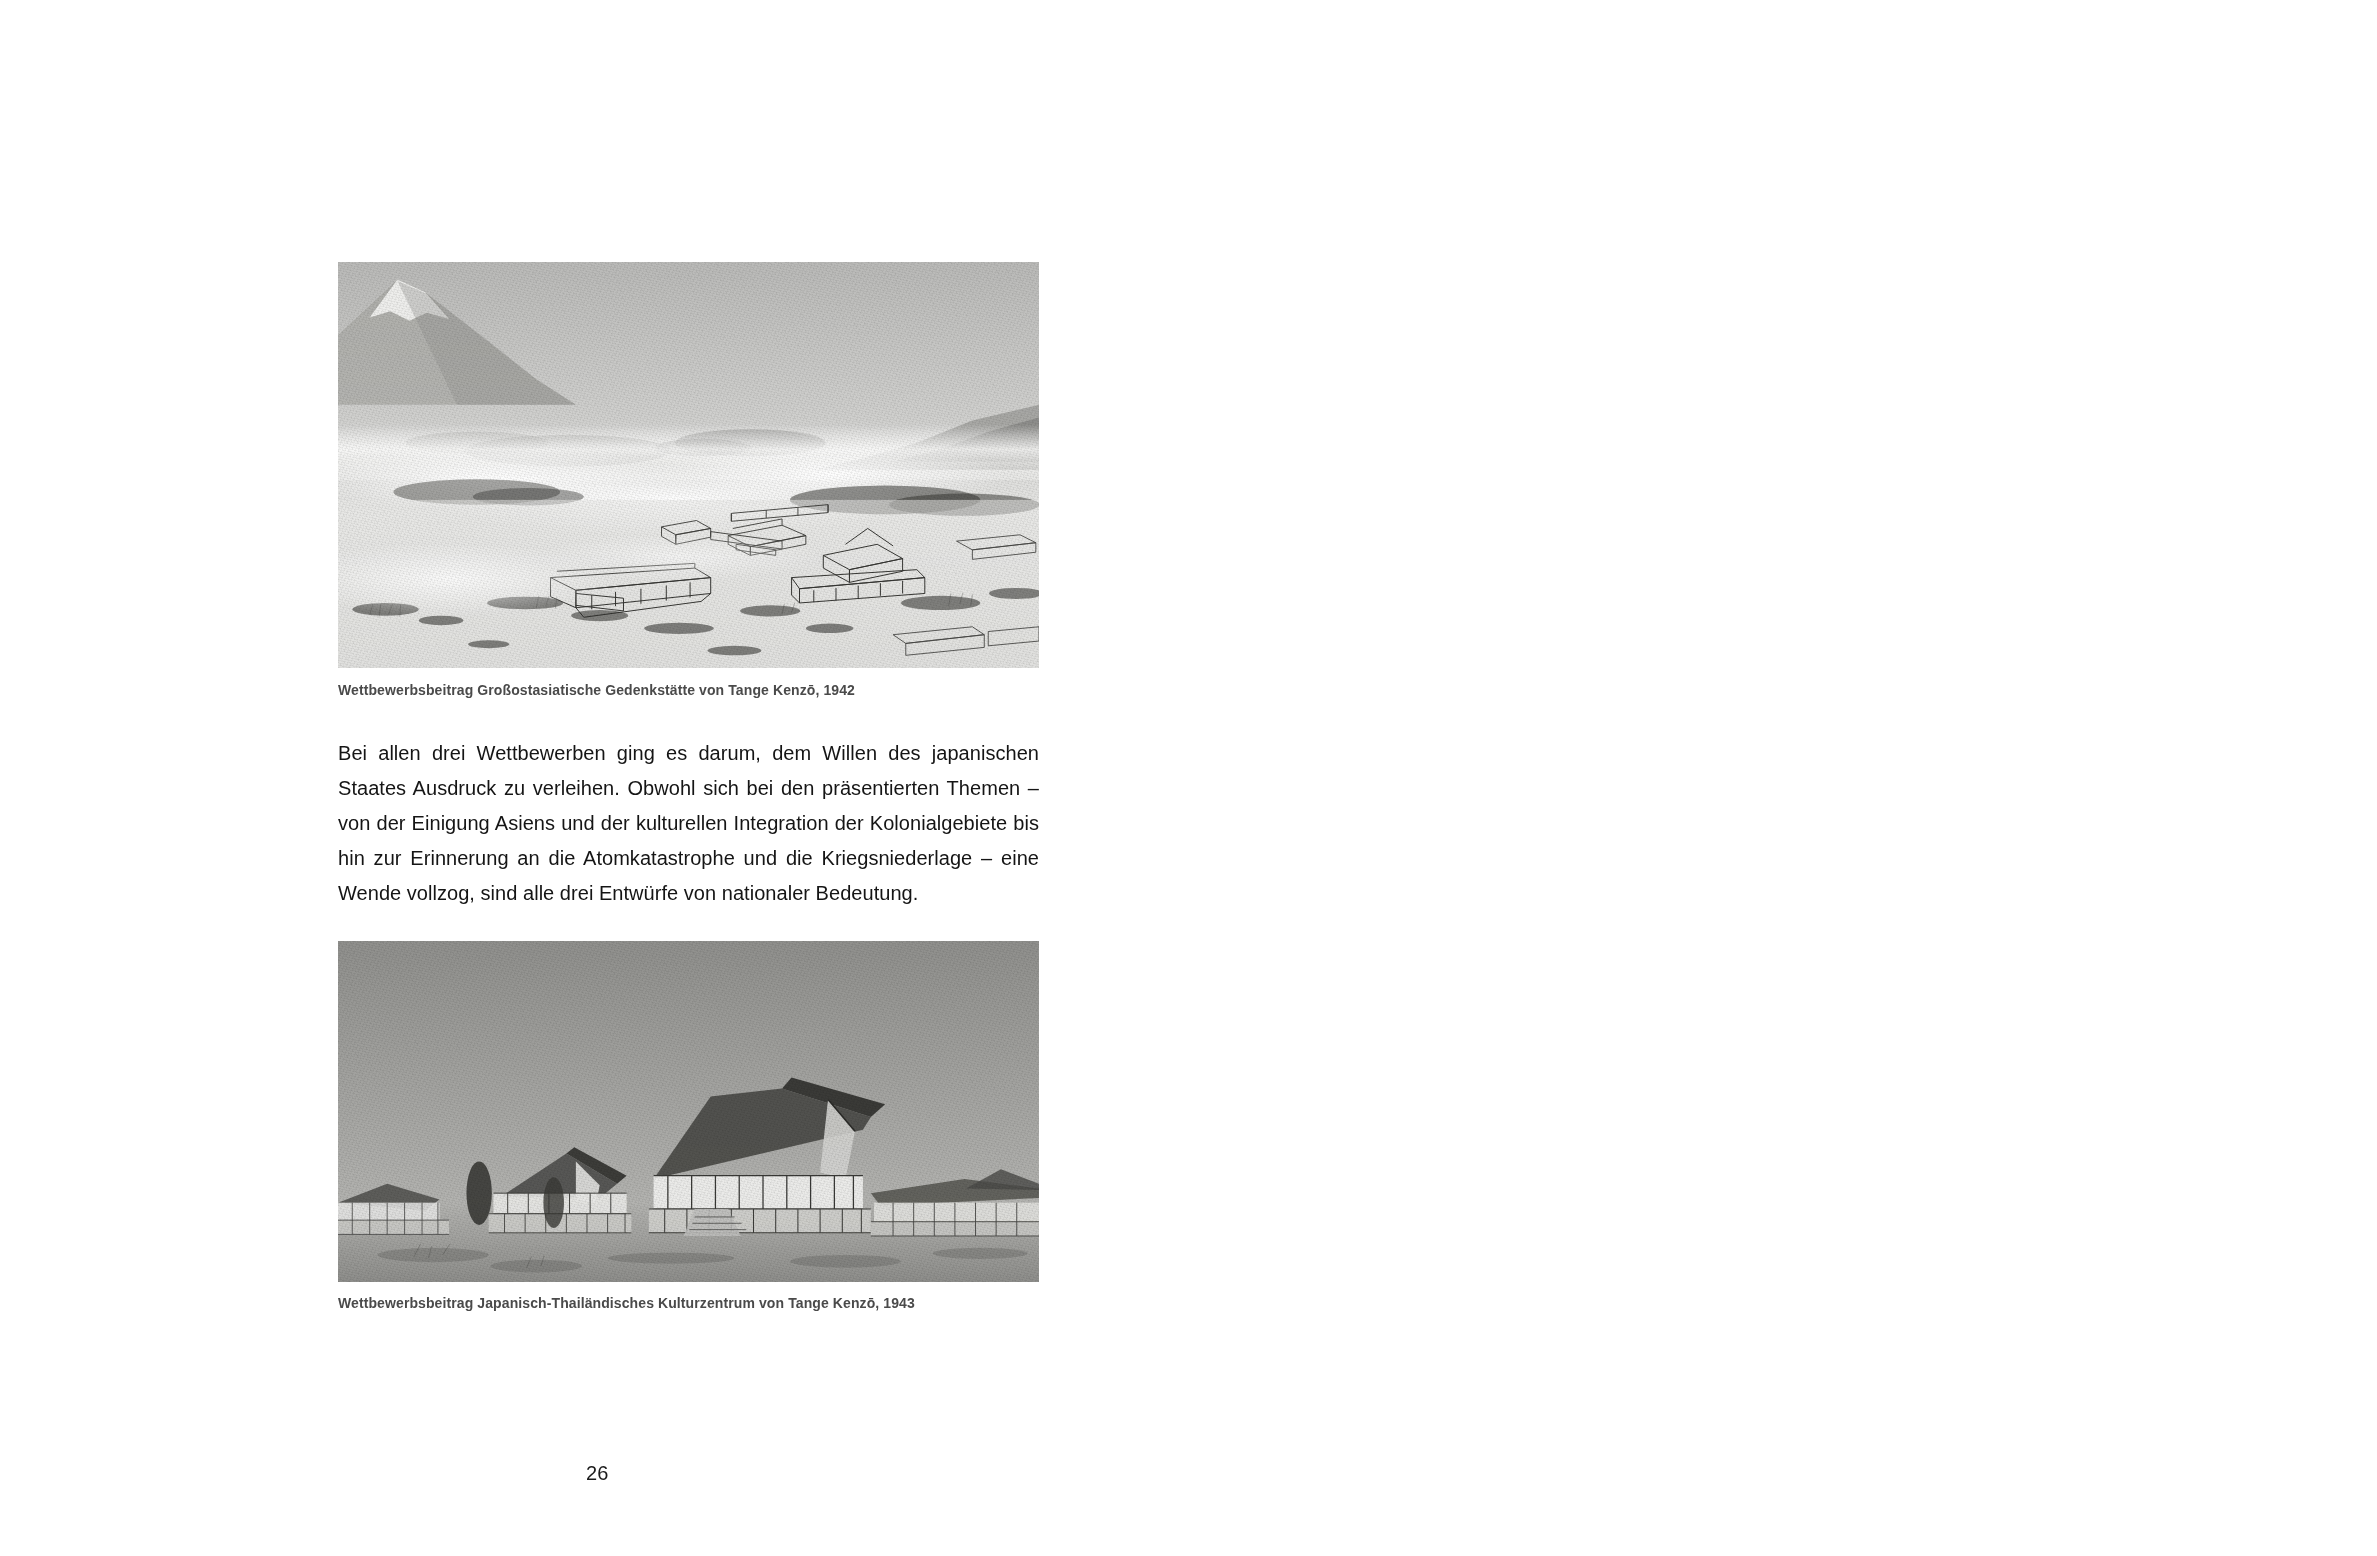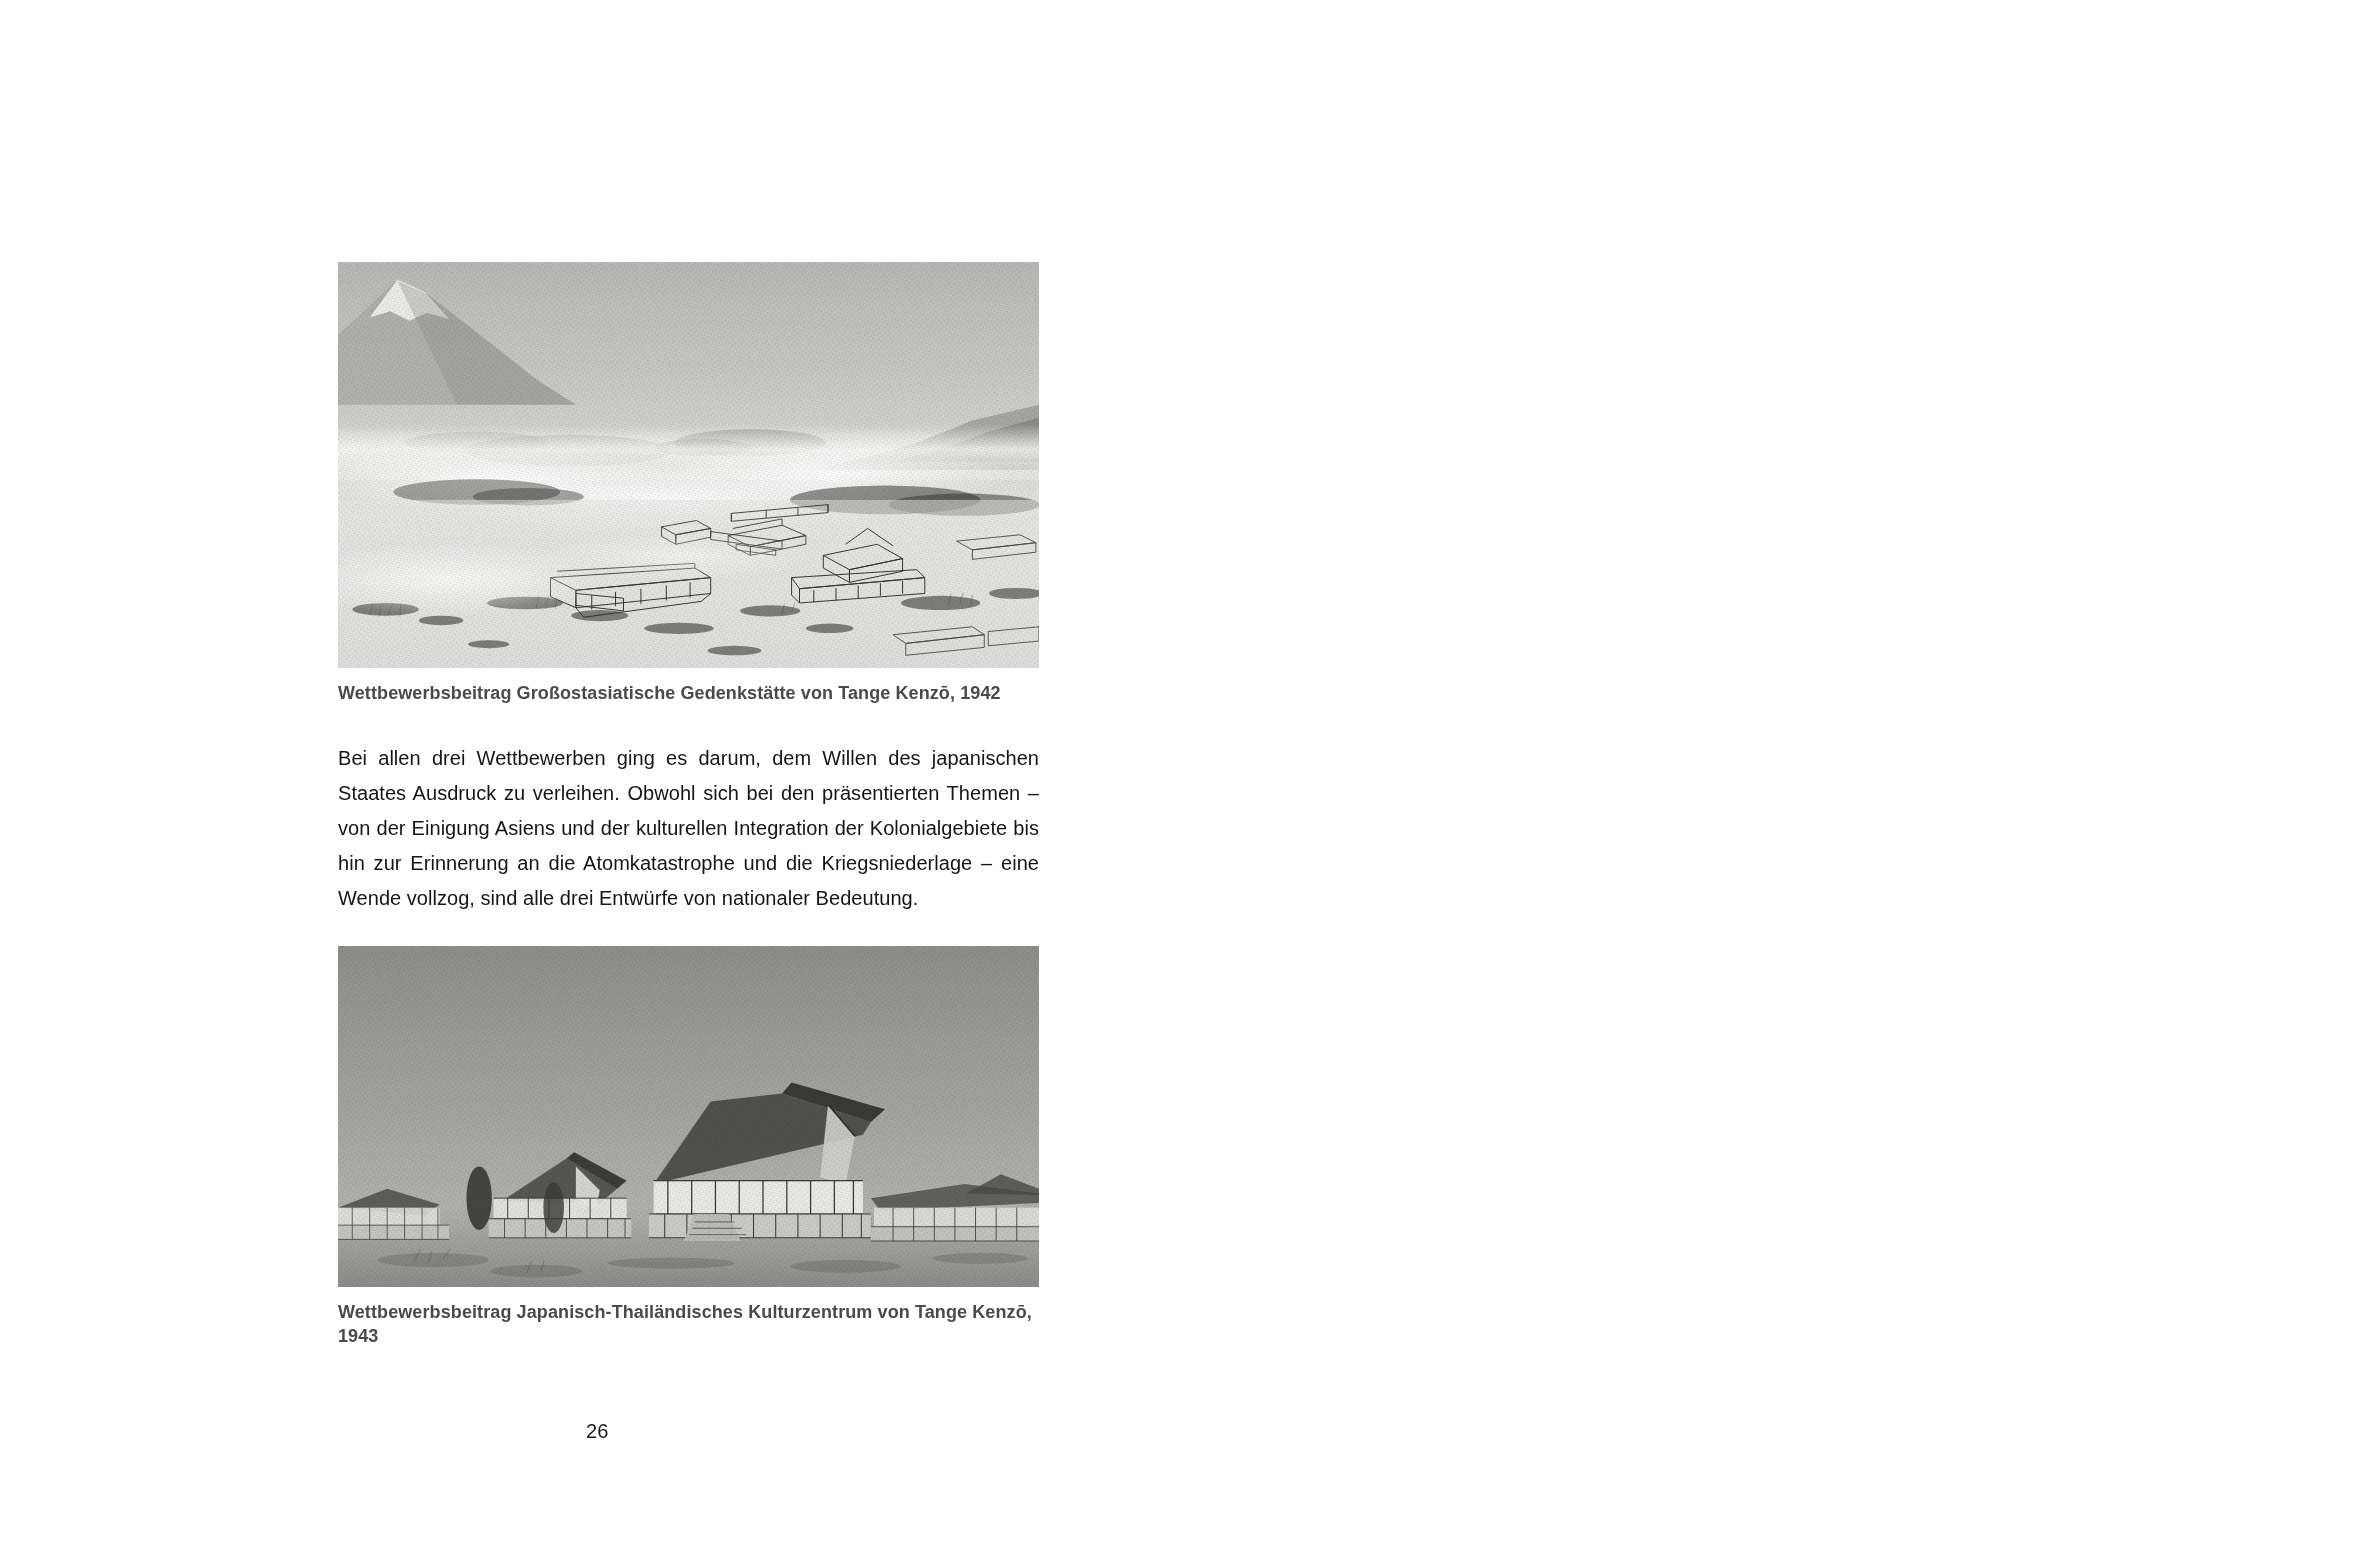--- a/index.html
+++ b/index.html
@@ -49,21 +49,21 @@
     display: block;
     position: relative;
     overflow: hidden;
     background: #d8d8d6;
   }
   .fig-img.fig1 { height: 406px; }
   .fig-img.fig2 { height: 341px; }
 
   .fig-cap {
     margin-top: 12.7px;
-    font-size: 18px;
+    font-size: 14px;
     line-height: 1.35;
     font-weight: 700;
     color: #4a4a4a;
     letter-spacing: 0.1px;
   }
 
   .body-text {
     font-size: 20px;
     line-height: 35px;
     color: #151515;
@@ -77,21 +77,21 @@
   .gap-after-cap-1 { height: 36px; }
   .gap-before-fig2 { height: 30px; }
 
   
   .folio {
     position: absolute;
     font-size: 20px;
     color: #1b1b1b;
     letter-spacing: 0.2px;
   }
-  .folio-left  { left: 586px;  top: 1420px; }
+  .folio-left  { left: 586px;  top: 1462px; }
 
   
   .fig1-art { position: absolute; inset: 0; }
   .grain {
     position: absolute; inset: 0;
     background-image:
       repeating-linear-gradient(12deg, rgba(0,0,0,.055) 0 0.8px, transparent 0.8px 2.4px),
       repeating-linear-gradient(-74deg, rgba(0,0,0,.045) 0 0.8px, transparent 0.8px 3.2px),
       repeating-linear-gradient(47deg, rgba(0,0,0,.03) 0 0.8px, transparent 0.8px 4px);
     opacity: .85;

